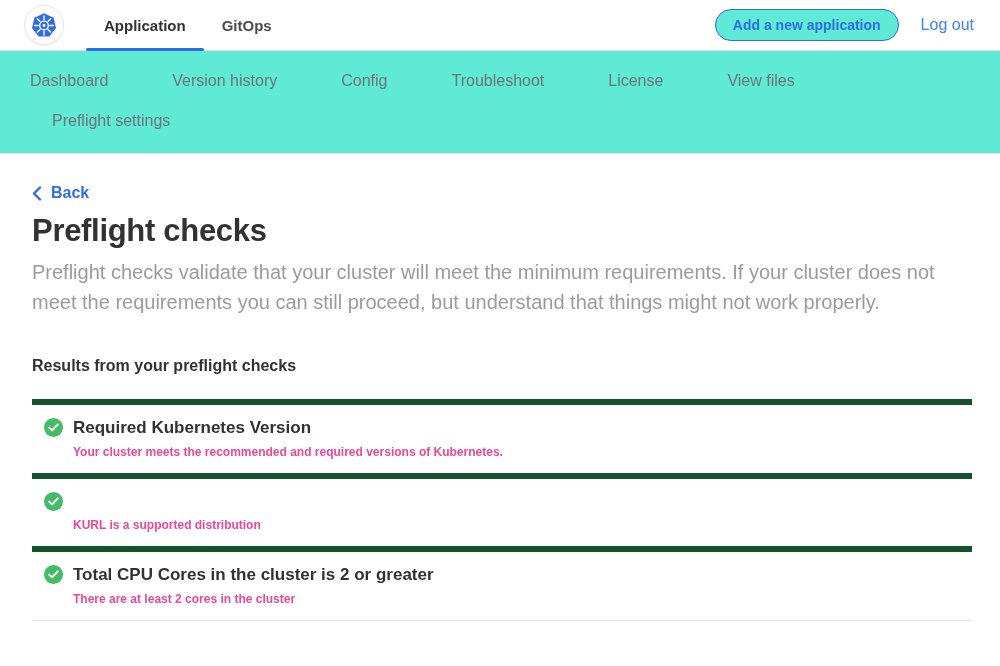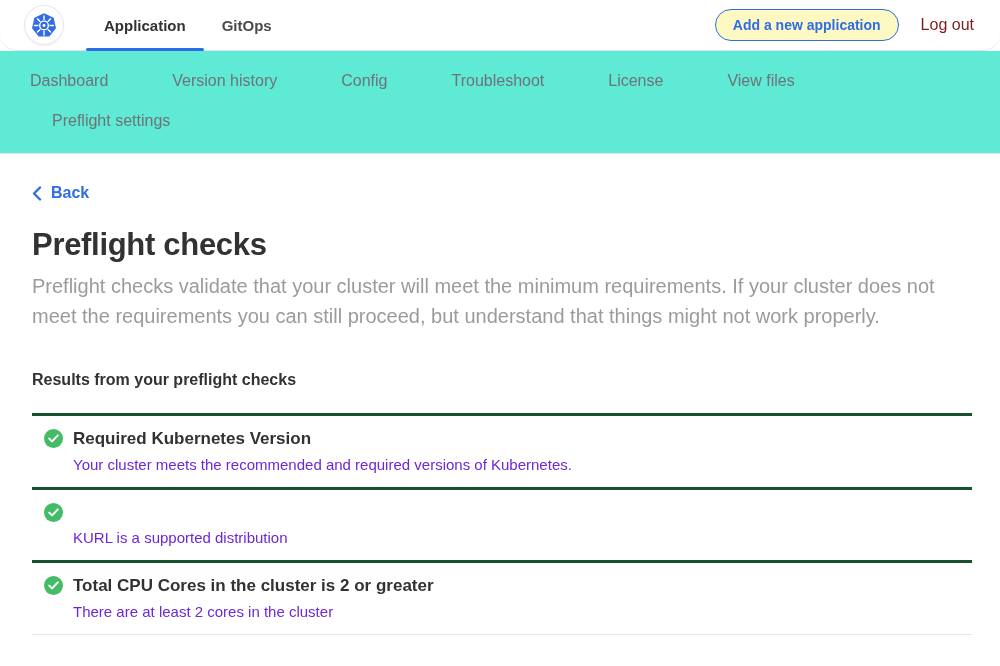--- a/index.html
+++ b/index.html
@@ -2,45 +2,45 @@
 <html><head>
 <meta charset="utf-8">
 <style>
   * { margin: 0; padding: 0; box-sizing: border-box; }
   html, body { width: 1000px; height: 666px; background: #fff; overflow: hidden; }
   body { font-family: "Liberation Sans", "DejaVu Sans", sans-serif; color: #323232; }
 
   
   .header {
     height: 51px; background: #fff; border-bottom: 1px solid #dfe3e5;
-    display: flex; align-items: stretch; padding-left: 24px; padding-right: 26px; border-radius: 17px;
+    display: flex; align-items: stretch; padding-left: 24px; padding-right: 26px;
   }
   .logo-wrap { display: flex; align-items: center; margin-right: 22px; }
   .logo-circle {
     width: 40px; height: 40px; border-radius: 50%; background: #fff;
     border: 1px solid #e6e8ea; display: flex; align-items: center; justify-content: center;
     box-shadow: 0 1px 2px rgba(0,0,0,.06);
   }
   .top-tabs { display: flex; align-items: stretch; }
   .top-tab {
     display: flex; align-items: center; padding: 0 18px; font-size: 15px;
     font-weight: 700; color: #4a4a4a; position: relative; cursor: pointer;
   }
   .top-tab.active { color: #323232; }
   .top-tab.active::after {
     content: ""; position: absolute; left: 0; right: 0; bottom: -1px; height: 3px;
     background: #2f6de6; border-radius: 2px;
   }
   .header-right { margin-left: auto; display: flex; align-items: center; gap: 22px; }
   .add-app-btn {
-    border: 1px solid #2f6de6; color: #2f6de6; background: #fef9c3;
+    border: 1px solid #2f6de6; color: #2f6de6; background: #5eead4;
     font-family: inherit; font-size: 14px; font-weight: 700;
     padding: 7px 17px; border-radius: 17px; cursor: pointer; white-space: nowrap;
   }
-  .logout { font-size: 16px; color: #7f1d1d; font-weight: 400; cursor: pointer; }
+  .logout { font-size: 16px; color: #3b82f6; font-weight: 400; cursor: pointer; }
 
   
   .subnav {
     background: #5eead4; border-bottom: 1px solid #e4e6e8;
     padding: 10px 0 12px 0;
   }
   .subnav-row { display: flex; align-items: center; height: 40px; }
   .subnav-row.row1 { padding-left: 30px; }
   .subnav-row.row2 { padding-left: 52px; }
   .subnav-item {
@@ -48,39 +48,39 @@
   }
 
   
   .main { padding: 30px 28px 11px 32px; }
   .back-link {
     display: inline-flex; align-items: center; gap: 9px;
     color: #2f6de6; font-size: 16px; font-weight: 700; cursor: pointer;
   }
   .back-chevron { display: inline-flex; }
   .page-title {
-    margin-top: 22px; font-size: 31px; font-weight: 700; color: #323232;
+    margin-top: 8px; font-size: 31px; font-weight: 700; color: #323232;
     letter-spacing: -0.3px;
   }
   .page-desc {
     margin-top: 8px; font-size: 20px; line-height: 30px; color: #9b9b9b;
     max-width: 910px;
   }
   .results-heading { margin-top: 40px; font-size: 16px; font-weight: 700; color: #323232; }
 
   .checks-list { margin-top: 24px; }
-  .check-item { border-top: 3px solid #14532d; padding: 13px 0 14px 12px; }
+  .check-item { border-top: 6px solid #14532d; padding: 13px 0 14px 12px; }
   .checks-list .check-item:last-child { border-bottom: 1px solid #e5e6e8; }
   .check-head { display: flex; align-items: center; gap: 10px; }
   .check-icon {
     width: 19px; height: 19px; border-radius: 50%; background: #44bb66;
     display: inline-flex; align-items: center; justify-content: center; flex: 0 0 19px;
   }
   .check-title { font-size: 17px; font-weight: 700; color: #323232; }
-  .check-desc { margin: 7px 0 0 29px; font-size: 15px; color: #6d28d9; }
+  .check-desc { margin: 7px 0 0 29px; font-size: 12px; color: #ec4899; font-weight: bold; }
 </style>
 </head>
 <body>
 
 <div class="header">
   <div class="logo-wrap">
     <span class="logo-circle">
       <svg width="34" height="34" viewBox="0 0 36 36">
         <polygon points="18,5.5 28.2,10.4 30.7,21.4 23.6,30.2 12.4,30.2 5.3,21.4 7.8,10.4" fill="#326ce5"></polygon>
         <g stroke="#ffffff" stroke-width="1.5" fill="none" stroke-linecap="round">

